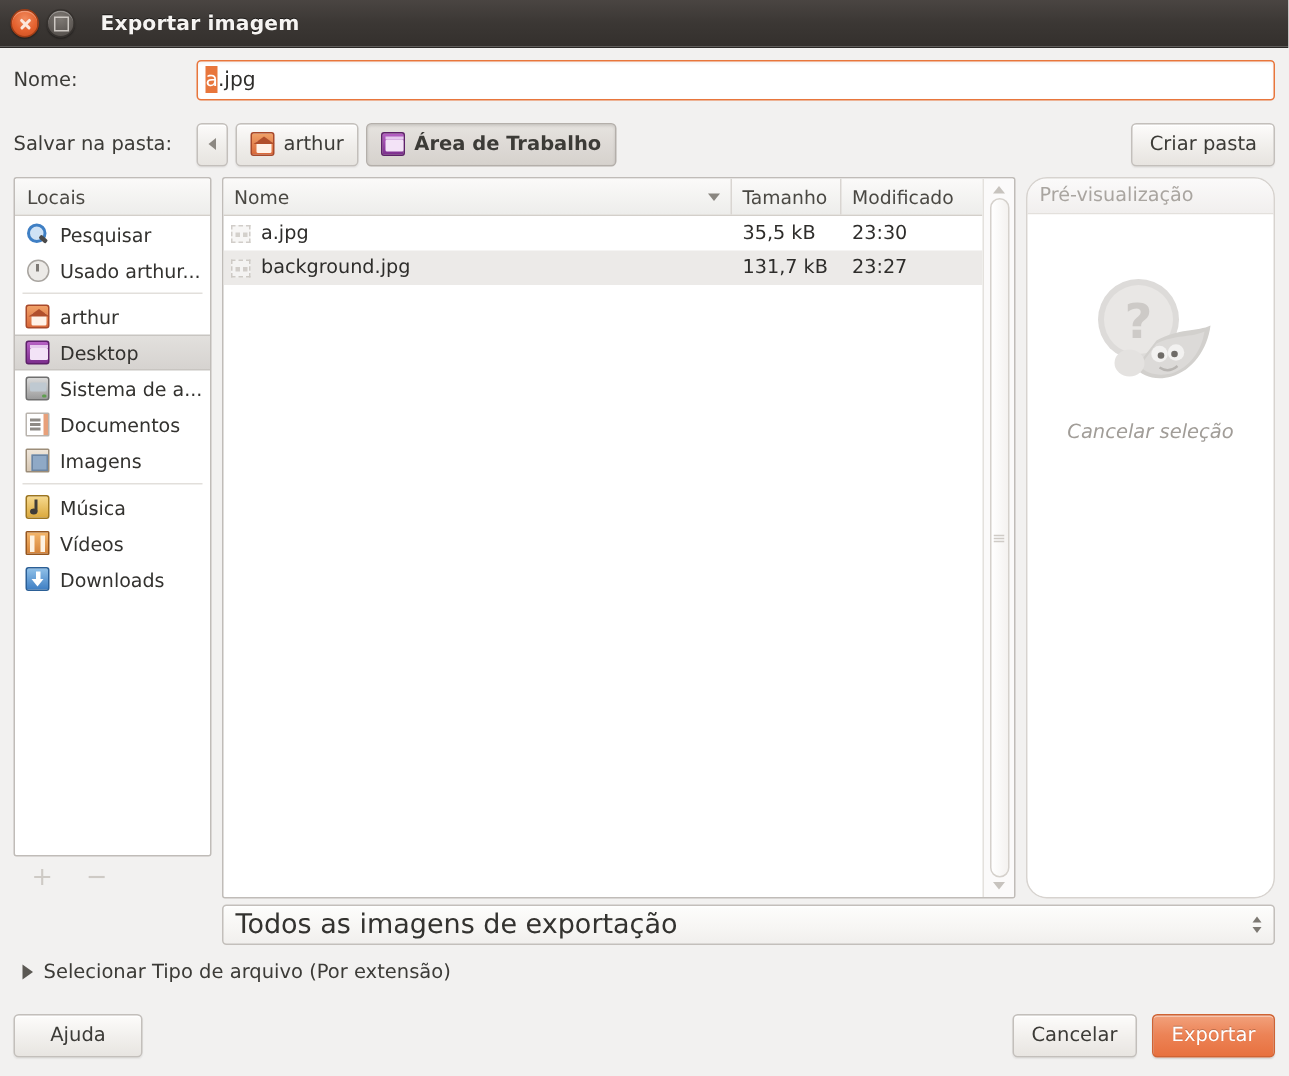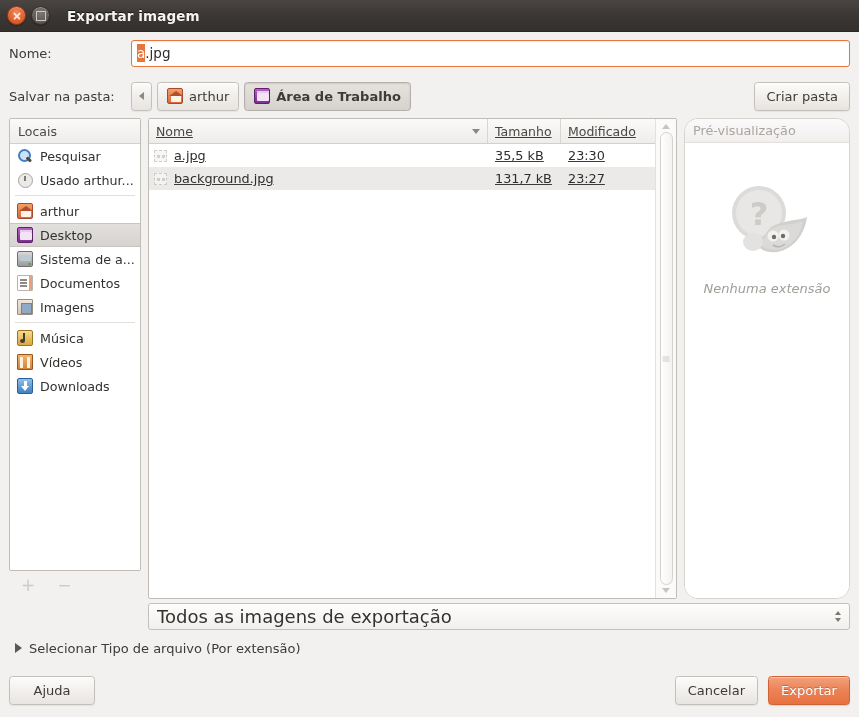--- a/index.html
+++ b/index.html
@@ -343,21 +343,20 @@
     flex: 0 0 auto;
   }
   .pmbtn { color: #cecac5; font-size: 17px; line-height: 1; }
 
   
   .filelist-wrap {
     flex: 1 1 auto;
     display: flex;
     flex-direction: column;
     min-width: 0;
-    text-decoration: underline;
   }
   .filelist {
     flex: 1 1 auto;
     background: #ffffff;
     border: 1px solid #c0bcb8;
     border-radius: 2px;
     display: flex;
     min-height: 0;
     overflow: hidden;
   }
@@ -704,21 +703,21 @@
               <path d="M52 46 C66 38 80 40 88 36 C86 52 76 66 62 70 C52 73 42 70 38 64 Z" fill="#d2d0cd"></path>
               <path d="M52 48 C64 42 76 44 84 40 C82 53 74 64 62 68 C53 70 45 68 41 63 Z" fill="#dcdad8"></path>
               <ellipse cx="34" cy="61" rx="10" ry="9" fill="#e4e2e0"></ellipse>
               <circle cx="54" cy="55" r="5.5" fill="#f2f1f0"></circle>
               <circle cx="65" cy="54" r="5.5" fill="#f2f1f0"></circle>
               <circle cx="55" cy="56" r="2.2" fill="#6f6c68"></circle>
               <circle cx="64" cy="55" r="2.2" fill="#6f6c68"></circle>
               <path d="M54 64 Q60 68 66 63" stroke="#b8b5b2" stroke-width="1.6" fill="none"></path>
             </svg>
           </div>
-          <div class="pv-nosel">Nenhuma extensão</div>
+          <div class="pv-nosel">Cancelar seleção</div>
         </div>
       </div>
     </div>
 
   </div>
 
   <div class="row-filter">
     <div class="filter-spacer"></div>
     <div class="combo">
       <span>Todos as imagens de exportação</span>

